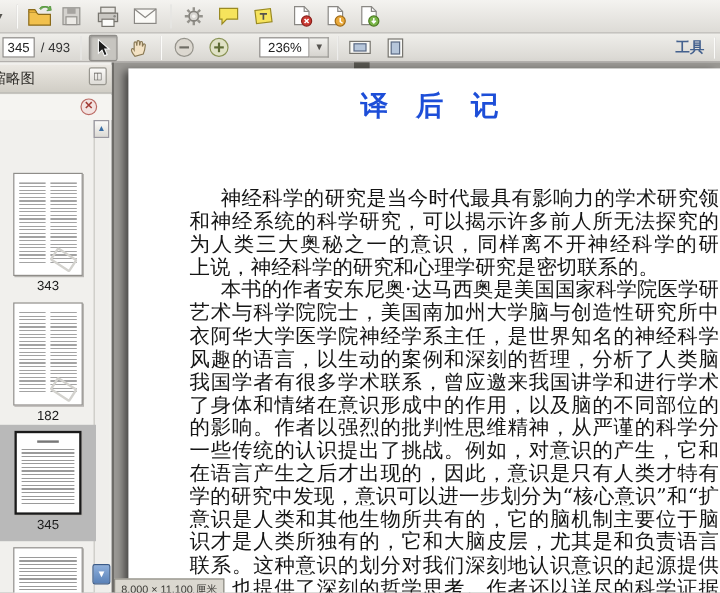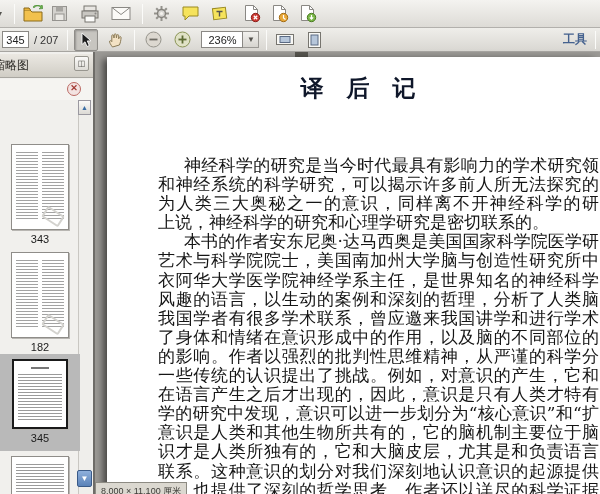--- a/index.html
+++ b/index.html
@@ -82,21 +82,21 @@
   .thumb-item:nth-child(2) { top:148px; } .thumb-item:nth-child(2) .t-page { height:86px; }
   .thumb-item:nth-child(3) { top:254px; height:97px; padding-top:1px; } .thumb-item:nth-child(3) .t-page { height:70px; }
   .thumb-item:nth-child(4) { top:352px; } .thumb-item:nth-child(4) .t-page { height:83px; }
   
   .main { position:absolute; left:95px; top:52px; width:505px; height:442px; background:#9b9995; }
   .split-notch { position:absolute; left:200px; top:0px; width:13px; height:6px; background:#57554f; }
   .page { position:absolute; left:12px; top:5px; width:495px; height:440px; background:#ffffff;
     box-shadow:-6px 0 7px -2px rgba(0,0,0,.55); }
   .doc-title { position:absolute; left:31px; top:16px; width:440px; text-align:center;
     font-family:"DejaVu Serif","Liberation Serif",serif; font-weight:bold;
-    font-size:23px; color:#0f172a; }
+    font-size:23px; color:#1d4ed8; }
   .doc-body { position:absolute; left:51px; top:97px; width:441px; }
   .doc-line { height:19.1px; font-size:17px; color:#151515;
     font-family:"DejaVu Serif","Liberation Serif",serif;
     text-align:justify; text-align-last:justify; overflow:hidden; }
   .doc-line.indent { padding-left:26px; }
   .doc-line.end { text-align-last:left; }
   
   .status-tip { position:absolute; left:95px; top:482px; height:16px;
     background:#dbd8d0; border:1px solid #8d8b83; font-size:9px; color:#3c3a36;
     padding:2px 5px; white-space:nowrap; }
@@ -186,21 +186,21 @@
           <path d="M2.5 1.5h8l4 4v11h-12z" fill="#fff" stroke="#8a8884"></path>
           <path d="M10.5 1.5v4h4" fill="none" stroke="#8a8884"></path>
           <circle cx="12.5" cy="13.5" r="4.2" fill="#7ab648" stroke="#4a7a20"></circle>
           <path d="M12.5 11v4M10.8 13.3l1.7 1.9 1.7-1.9" stroke="#fff" stroke-width="1.2" fill="none"></path>
         </svg>
     </div>
   </div>
 
   <div class="tb2">
     <input class="pgbox" value="345" style="">
-    <span class="pgtotal">/ 207</span>
+    <span class="pgtotal">/ 493</span>
     <div class="sep"></div>
     <div class="tbtn pressed">
       <svg width="14" height="16" viewBox="0 0 14 16">
           <path d="M3 1v11.5l3-2.7 2 4.7 2.3-1-2-4.6H12z" fill="#1d1d1d" stroke="#fafafa" stroke-width=".9"></path>
         </svg>
     </div>
     <div class="tbtn" style="margin-left:4px">
       <svg width="17" height="18" viewBox="0 0 17 18">
           <path d="M5.5 16c-1.8-2.2-3.4-5-2.8-6 .5-.8 1.6-.3 2.1.6V4.8c0-1.3 1.7-1.3 1.9 0l.3 2.2.3-3.3c.1-1.3 1.8-1.1 1.9.1l.2 3 .5-2.5c.2-1.1 1.8-.9 1.8.3v3.2l.7-1.6c.4-1 1.8-.6 1.7.5-.2 2.2-.6 5-1.7 7.3z" fill="#f3e2c4" stroke="#8a7a56"></path>
         </svg>
@@ -212,21 +212,21 @@
           <rect x="5.5" y="8.6" width="8" height="1.8" fill="#6e6c64"></rect>
         </svg>
     </div>
     <div class="tbtn" style="margin-left:4px">
       <svg width="19" height="19" viewBox="0 0 19 19">
           <circle cx="9.5" cy="9.5" r="7.5" fill="#e0e2c6" stroke="#8a9456"></circle>
           <rect x="5.5" y="8.6" width="8" height="1.8" fill="#5e6c34"></rect>
           <rect x="8.6" y="5.5" width="1.8" height="8" fill="#5e6c34"></rect>
         </svg>
     </div>
-    <div class="zoombox" style="margin-left:6px">236%</div>
+    <div class="zoombox" style="margin-left:21px">236%</div>
     <div class="dropbtn">▼</div>
     <div class="sep" style="margin-left:7px"></div>
     <div class="tbtn">
       <svg width="20" height="17" viewBox="0 0 20 17">
           <rect x="1.5" y="3.5" width="17" height="10" fill="#f8f8f5" stroke="#77756f"></rect>
           <rect x="5" y="5.5" width="10" height="6" fill="#b6c6da" stroke="#5a6a84"></rect>
         </svg>
     </div>
     <div class="tbtn" style="margin-left:4px">
       <svg width="17" height="18" viewBox="0 0 17 18">

